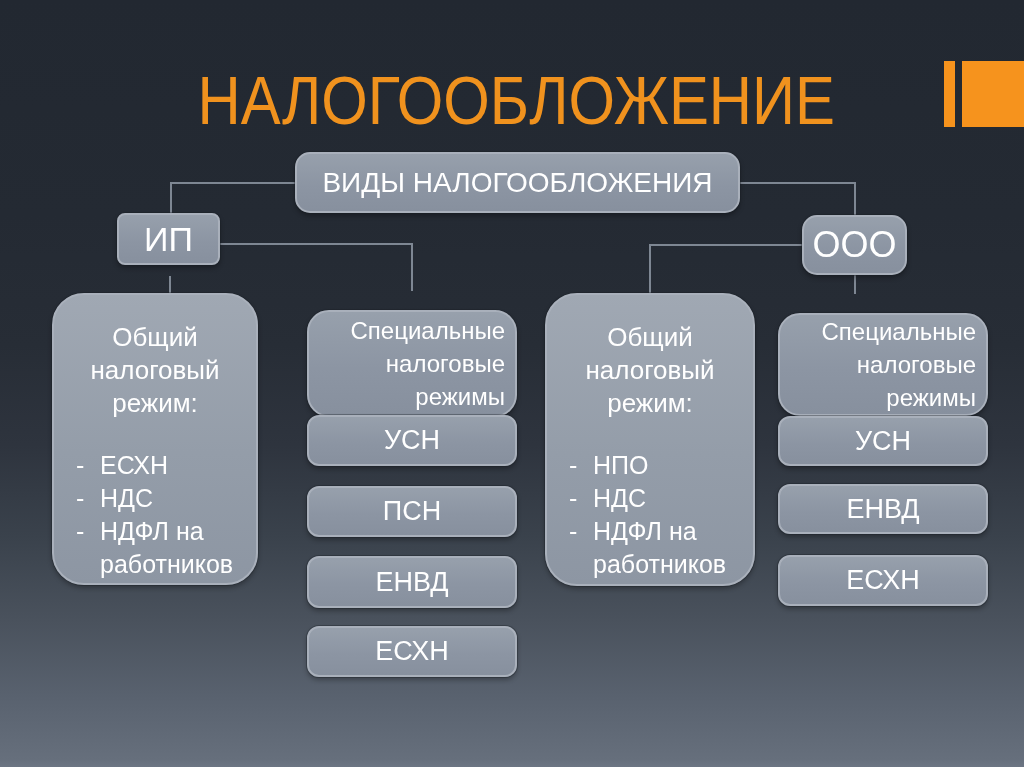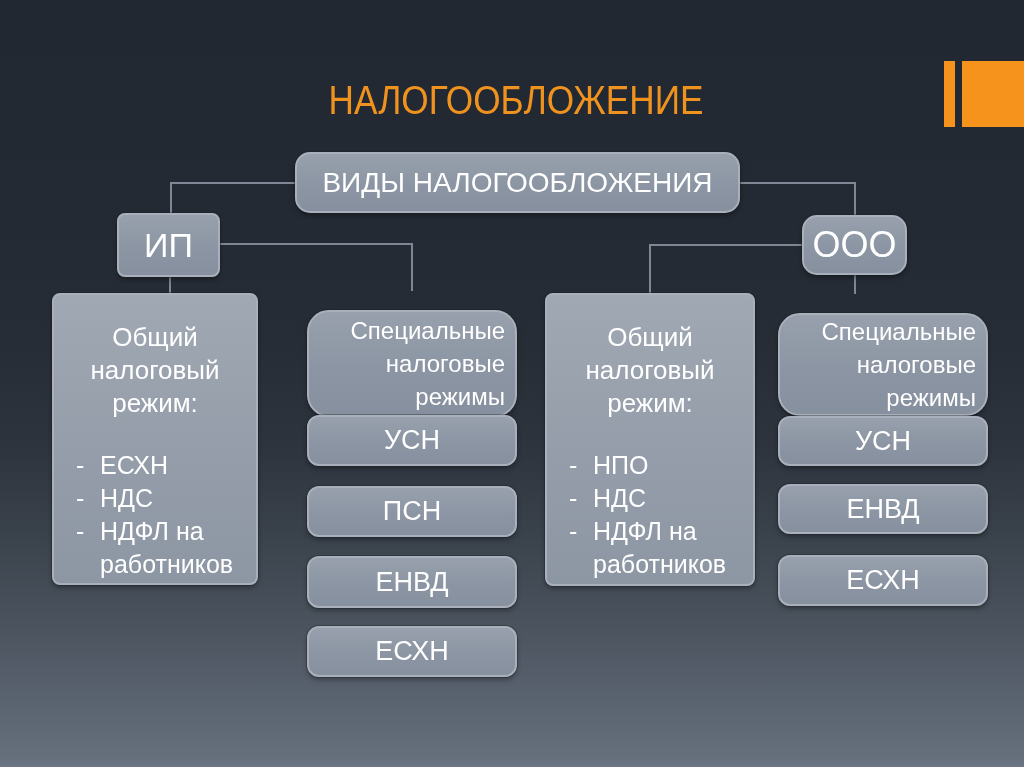--- a/index.html
+++ b/index.html
@@ -14,21 +14,21 @@
       #2E343E 58%, #3A424C 70%, #4A525D 81%,
       #59626F 91%, #666F7C 99%, #6C7583 100%);
   }
 
   
   .title {
     position: absolute;
     top: 68px; left: 8px; right: 0;
     text-align: center;
     color: #F0921E;
-    font-size: 40px;
+    font-size: 68px;
     line-height: 64px;
     font-weight: 400;
     letter-spacing: 0px;
     white-space: nowrap;
   }
   .title .squeeze {
     display: inline-block;
     transform: scaleX(0.88);
     transform-origin: 50% 50%;
   }
@@ -74,26 +74,26 @@
     border-radius: 13px;
     box-shadow: 0 0 0 1px rgba(26,31,38,0.35), 0 3px 5px rgba(0,0,0,0.30);
     color: #FFFFFF;
     display: flex;
     align-items: center;
     justify-content: center;
     text-align: right;
   }
 
   #root-box { left: 295px; top: 152px; width: 445px; height: 61px; font-size: 28px; border-radius: 15px; }
-  #ip-box   { left: 117px; top: 213px; width: 103px; height: 64px; font-size: 34px; border-radius: 8px; }
+  #ip-box   { left: 117px; top: 213px; width: 103px; height: 52px; font-size: 34px; border-radius: 8px; }
   #ooo-box  { left: 802px; top: 215px; width: 105px; height: 60px; font-size: 36px; border-radius: 15px; }
 
   
   .gen-box {
-    border-radius: 8px;
+    border-radius: 32px;
     background: linear-gradient(180deg, #A0A8B3 0%, #949DA9 55%, #8D96A3 100%);
     flex-direction: column;
     align-items: center;
     justify-content: flex-start;
     padding: 26px 14px 8px 14px;
     text-align: center;
   }
   #gen-ip  { left: 52px;  top: 293px; width: 206px; height: 292px; }
   #gen-ooo { left: 545px; top: 293px; width: 210px; height: 293px; }
 

